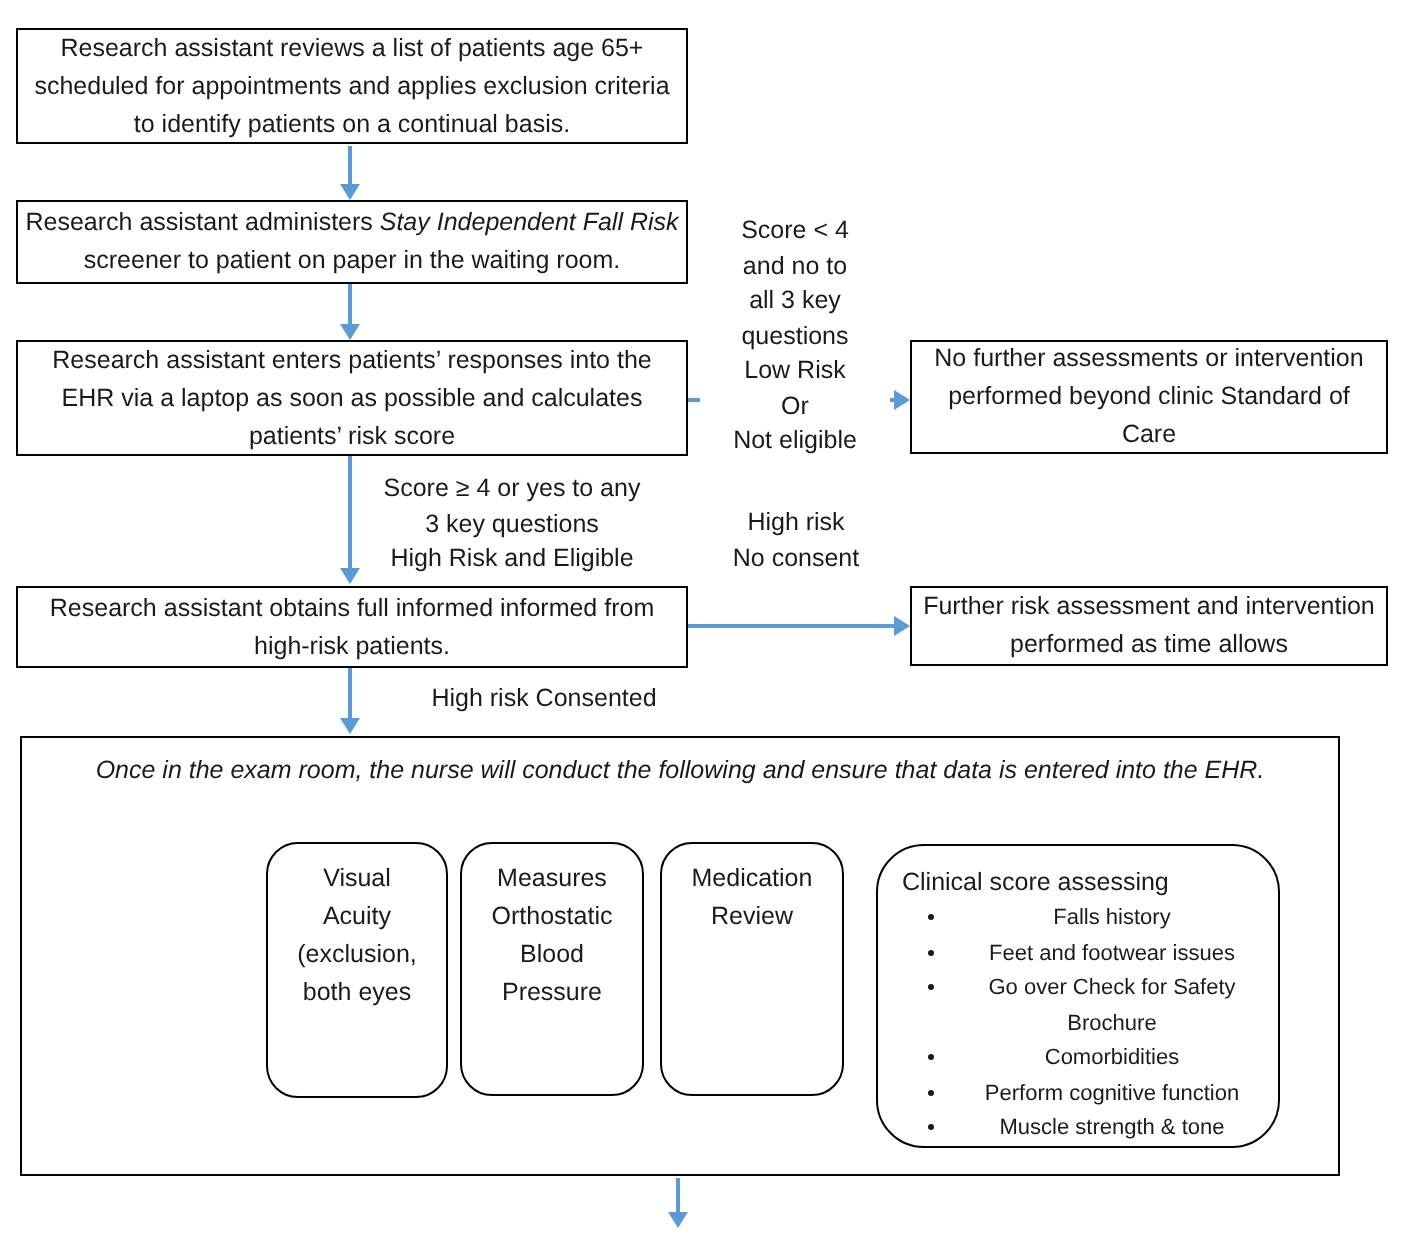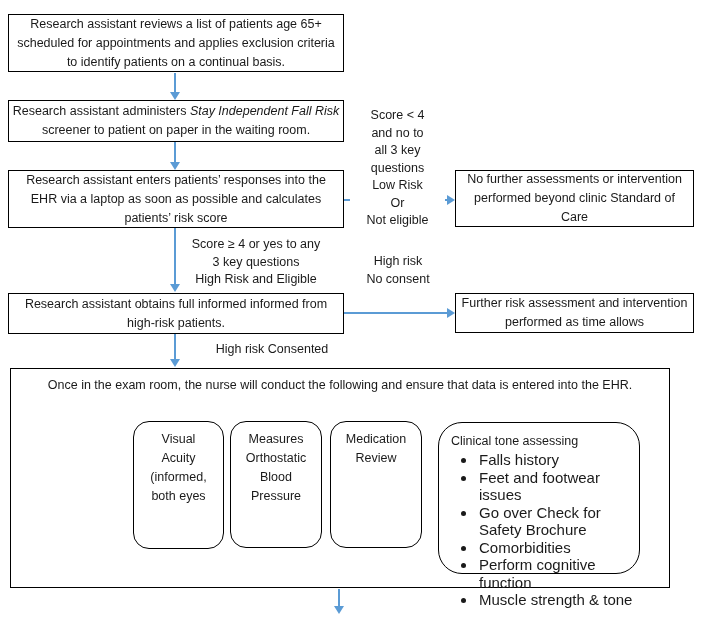--- a/index.html
+++ b/index.html
@@ -16,35 +16,35 @@
   .rect .inner { display:block; width:100%; }
   .it { font-style:italic; }
   #box-review   { left:8px;   top:14px;  width:336px; height:58px; }
   #box-screener { left:8px;   top:100px; width:336px; height:42px; }
   #box-ehr      { left:8px;   top:170px; width:336px; height:58px; }
   #box-consent  { left:8px;   top:293px; width:336px; height:41px; }
   #box-nofurther{ left:455px; top:170px; width:239px; height:57px; }
   #box-further  { left:455px; top:293px; width:239px; height:40px; }
   #box-exam     { left:10px;  top:368px; width:660px; height:220px; position:absolute;
                   border:1.5px solid var(--border,#000); box-sizing:border-box; background:#fff; }
-  .exam-header { margin-top:7px; text-align:center; font-size:12.5px; line-height:19px; }
+  .exam-header { margin-top:7px; text-align:center; font-size:12.5px; line-height:19px;font-style:italic; }
 
   .card {
     position:absolute; border:1.4px solid var(--border,#000); border-radius:16px; background:#fff;
     box-sizing:border-box; text-align:center; font-size:12.5px; line-height:19px; padding-top:8px;
   }
   #card-tug        { left:20px;  top:421px; width:107px; height:128px; }
   #card-visual     { left:133px; top:421px; width:91px;  height:128px; }
   #card-orthostatic{ left:230px; top:421px; width:92px;  height:127px; }
   #card-medication { left:330px; top:421px; width:92px;  height:127px; }
   #card-clinical   { left:438px; top:422px; width:202px; height:152px; border-radius:24px;
                      text-align:left; padding:9px 6px 0 12px; }
   #card-clinical .clin-title { font-size:12.5px; line-height:18px; }
   #card-clinical ul { margin:1px 0 0 0; padding-left:26px; }
-  #card-clinical li { font-size:15px; line-height:17.5px; padding-left:2px; }
+  #card-clinical li { font-size:11px; line-height:17.5px; padding-left:2px;text-align:center; }
 
   .flabel { position:absolute; font-size:12.5px; line-height:17.5px; text-align:center; }
   #label-lowrisk   { left:350px; top:107px; width:95px;  background:#fff; }
   #label-eligible  { left:181px; top:236px; width:150px; }
   #label-noconsent { left:352px; top:253px; width:92px;  }
   #label-consented { left:202px; top:341px; width:140px; }
 
   .va { position:absolute; width:11px; }
   .va .sh { position:absolute; left:5px; top:0; bottom:7px; width:1.5px; background:var(--arrow,#5b9bd5); }
   .va .hd { position:absolute; left:0.5px; bottom:0; width:0; height:0;
@@ -163,35 +163,35 @@
     </div>
   <div class="flabel" id="label-consented">High risk Consented</div>
 
   <div id="box-exam">
     <div class="exam-header">Once in the exam room, the nurse will conduct the following and ensure that data is entered into the EHR.</div>
   </div>
 
   <div class="card" id="card-visual">
       <div>Visual</div>
       <div>Acuity</div>
-      <div>(informed,</div>
+      <div>(exclusion,</div>
       <div>both eyes</div>
     </div>
   <div class="card" id="card-orthostatic">
       <div>Measures</div>
       <div>Orthostatic</div>
       <div>Blood</div>
       <div>Pressure</div>
     </div>
   <div class="card" id="card-medication">
       <div>Medication</div>
       <div>Review</div>
     </div>
   <div class="card" id="card-clinical">
-    <div class="clin-title">Clinical tone assessing</div>
+    <div class="clin-title">Clinical score assessing</div>
     <ul>
         <li>Falls history</li>
         <li>Feet and footwear issues</li>
         <li>Go over Check for Safety Brochure</li>
         <li>Comorbidities</li>
         <li>Perform cognitive function</li>
         <li>Muscle strength &amp; tone</li>
       </ul>
   </div>
 

